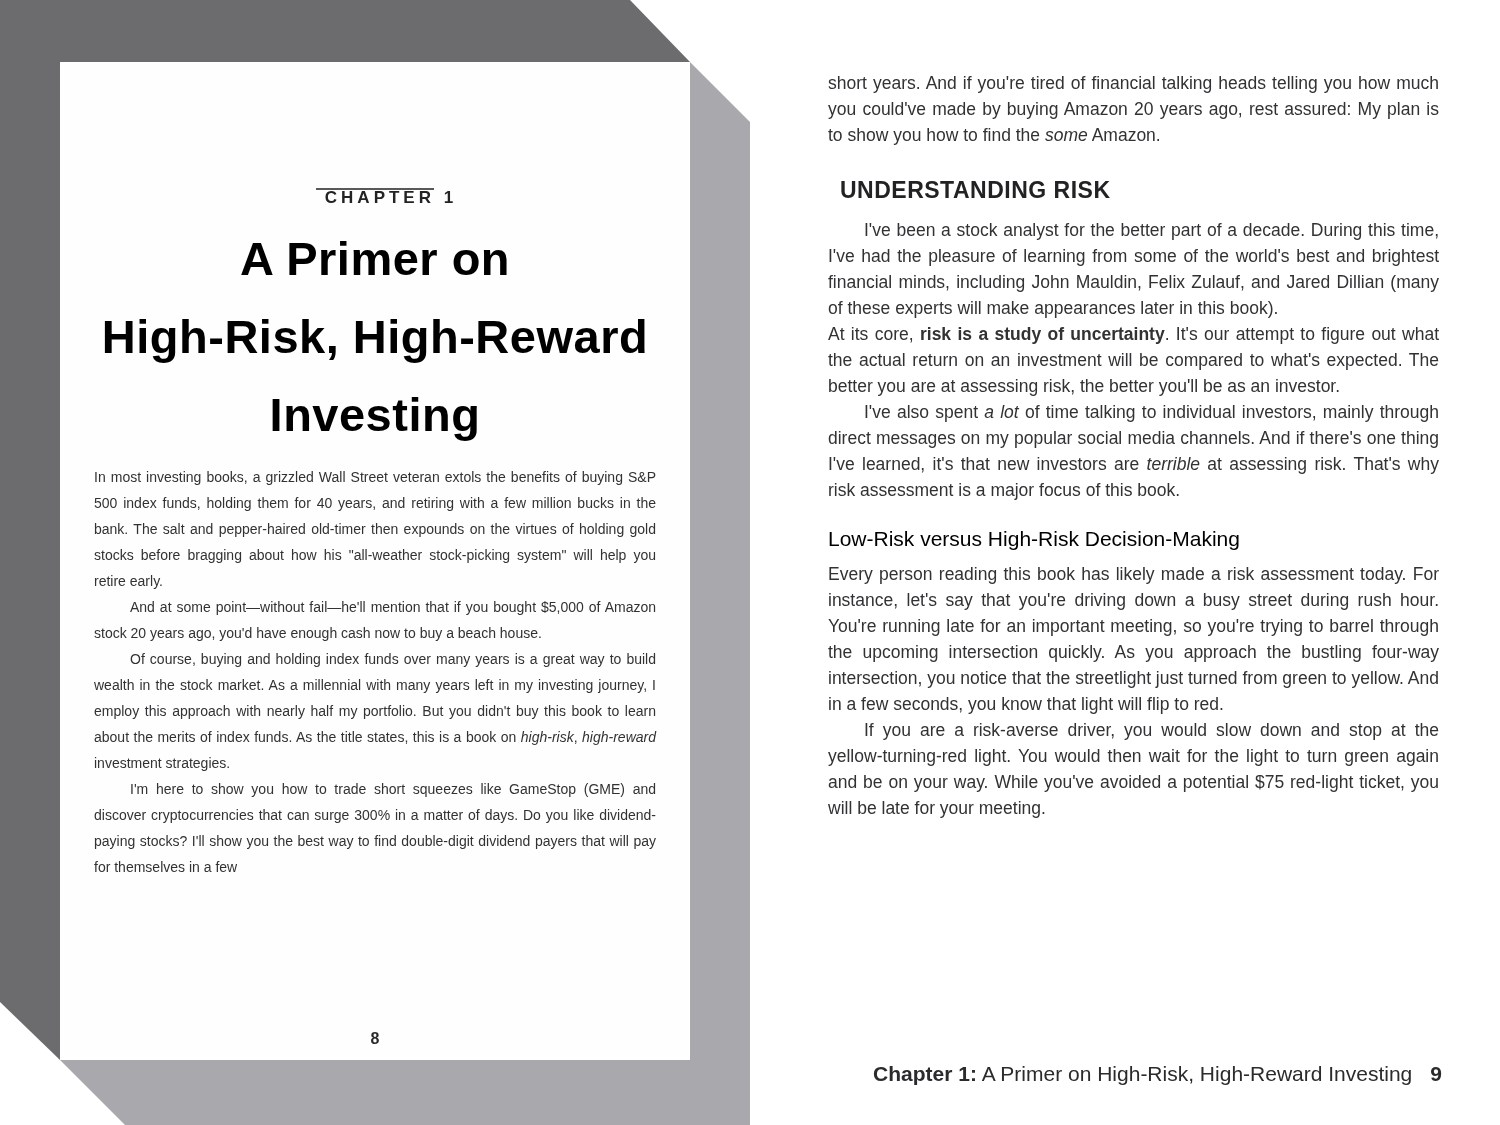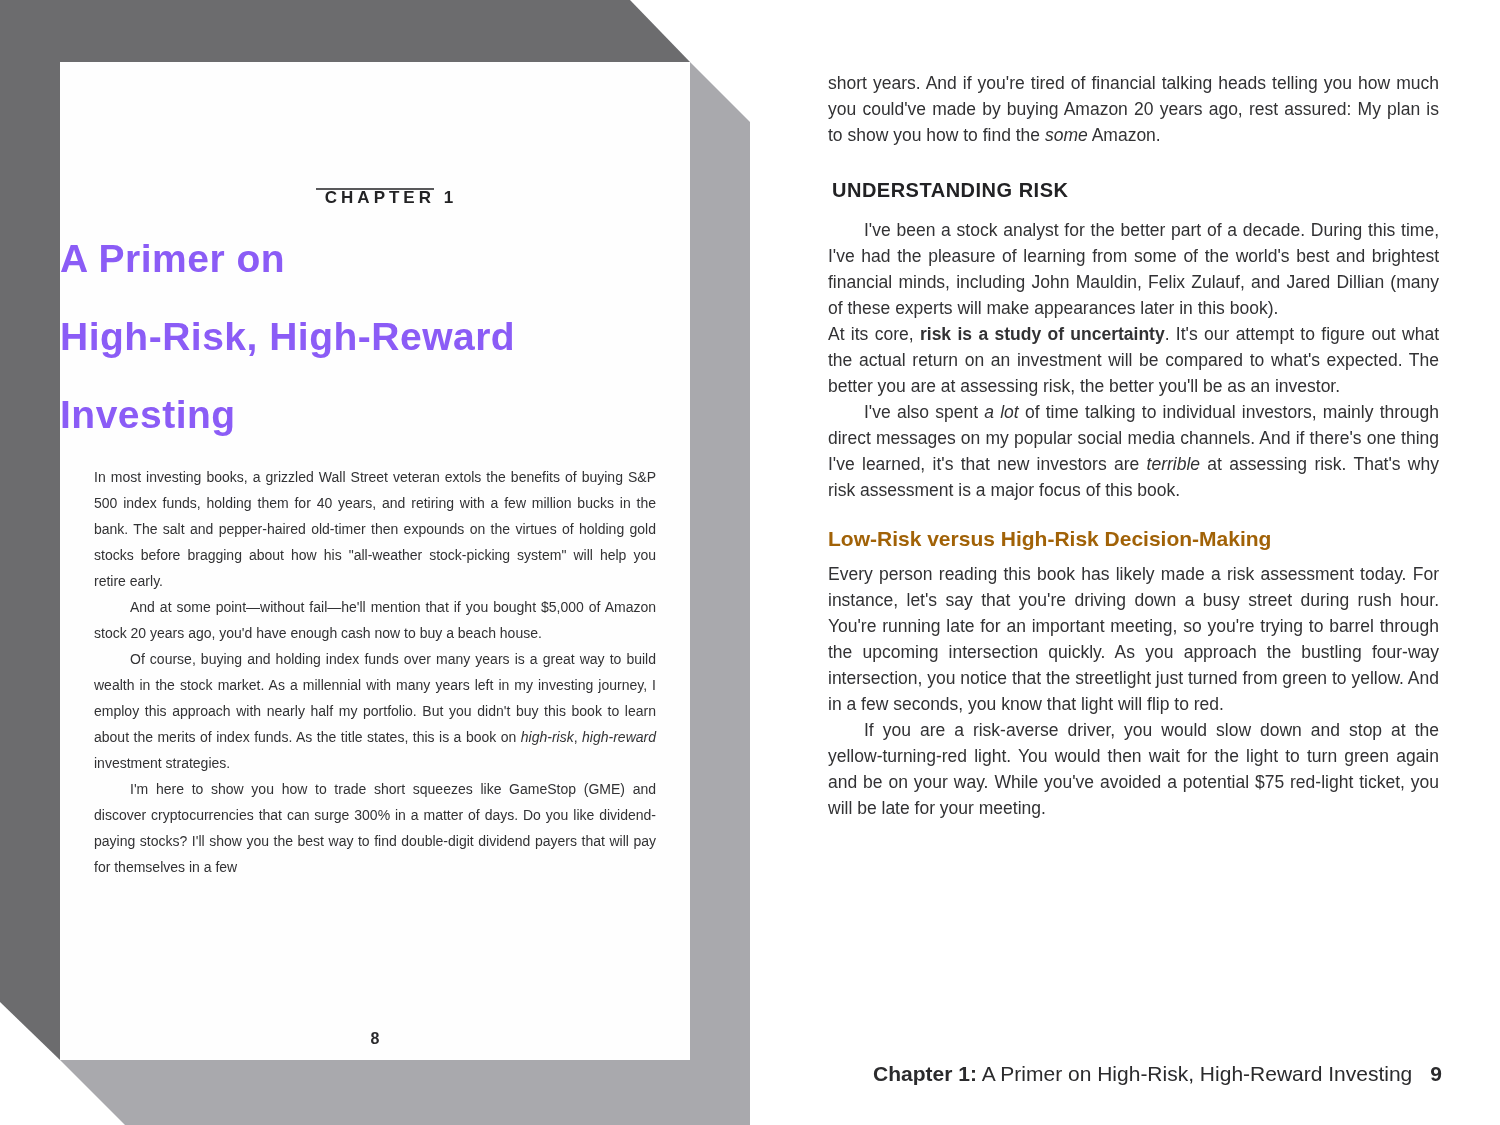--- a/index.html
+++ b/index.html
@@ -16,47 +16,47 @@
   }
   .chapter-label{
     position:absolute;top:94px;left:16px;width:100%;text-align:center;
     font-size:17px;font-weight:700;letter-spacing:4px;color:#232325;margin-top:32px;
   }
   .chapter-rule{
     position:absolute;top:126px;left:50%;transform:translateX(-50%);
     width:118px;height:2px;background:#59595b;
   }
   .chapter-title{
-    position:absolute;top:158px;left:0;width:100%;
-    font-size:39px;line-height:78px;font-weight:700;color:#8b5cf6;
+    position:absolute;top:158px;left:0;width:100%;text-align:center;
+    font-size:47px;line-height:78px;font-weight:700;color:#000000;
     white-space:pre-line;letter-spacing:0.5px;
   }
   .page-body{
     position:absolute;top:402px;left:34px;right:34px;
     font-size:14px;line-height:26px;color:#323234;text-align:justify;
   }
   .para{margin:0;}
   .para.ind{text-indent:36px;}
   .para .i{font-style:italic;}
   .para .b{font-weight:700;}
   .page-number-left{
     position:absolute;bottom:12px;left:0;width:100%;text-align:center;
     font-size:16px;font-weight:700;color:#2b2b2d;
   }
   
   .right-column{
     position:absolute;left:828px;top:70px;width:611px;
     font-size:17.5px;line-height:26px;color:#323234;text-align:justify;
   }
   .right-column .h1{
-    font-size:20px;font-weight:700;letter-spacing:0.5px;color:#222224;
-    margin:27px 0 12px 4px;line-height:30px;text-align:left;
+    font-size:23px;font-weight:700;letter-spacing:0.5px;color:#222224;
+    margin:27px 0 12px 12px;line-height:30px;text-align:left;
   }
   .right-column .h2{
-    font-size:21px;font-weight:700;color:#a16207;
+    font-size:21px;font-weight:400;color:#000000;
     margin:21px 0 7px 0;line-height:30px;text-align:left;
   }
   .right-footer{
     position:absolute;left:828px;top:1062px;width:614px;text-align:right;
     font-size:21px;color:#2b2b2d;
   }
   .right-footer .fb{font-weight:700;}
   .right-footer .fnum{font-weight:700;margin-left:18px;}
 </style>
 </head>

